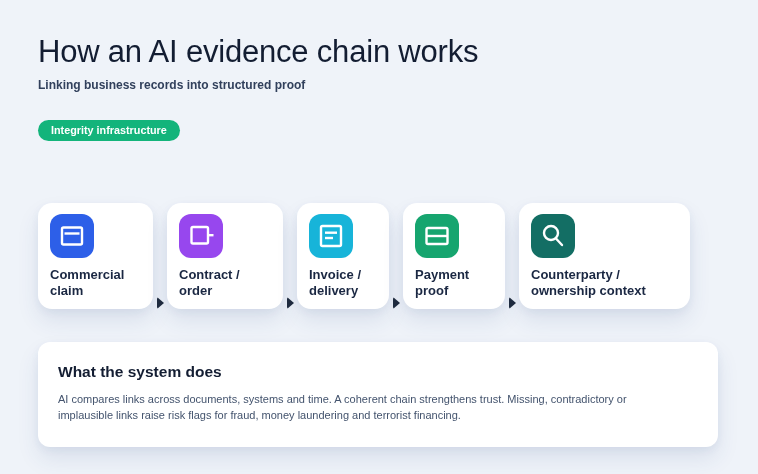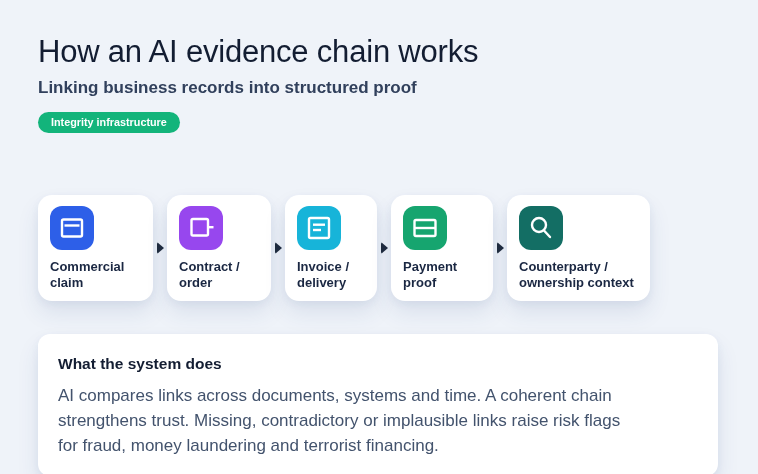--- a/index.html
+++ b/index.html
@@ -14,40 +14,40 @@
 
   h1.title {
     font-size: 31px;
     font-weight: normal;
     color: #131d32;
     letter-spacing: -0.2px;
     line-height: 1.05;
   }
   .subtitle {
     margin-top: 9px;
-    font-size: 17px;
+    font-size: 12px;
     font-weight: bold;
     color: #31405c;
   }
   .badge {
     display: inline-block;
-    margin-top: 14px;
+    margin-top: 28px;
     background: #13b47b;
     color: #ffffff;
     font-size: 10.8px;
     font-weight: bold;
     padding: 5px 13px 6px 13px;
     border-radius: 12px;
     line-height: 1;
   }
 
   .chain {
     margin-top: 62px;
     display: flex;
-    align-items: center;
+    align-items: flex-end;
   }
   .card {
     background: #ffffff;
     border-radius: 14px;
     height: 106px;
     padding: 11px 12px;
     box-shadow: 0 12px 22px rgba(40, 70, 130, 0.10), 0 3px 8px rgba(40, 70, 130, 0.06);
     flex: 0 0 auto;
   }
   .icon {
@@ -89,21 +89,21 @@
     padding: 21px 32px 18px 20px;
     box-shadow: 0 12px 22px rgba(40, 70, 130, 0.10), 0 3px 8px rgba(40, 70, 130, 0.06);
   }
   .info-heading {
     font-size: 15.5px;
     font-weight: bold;
     color: #131d32;
   }
   .info-body {
     margin-top: 11px;
-    font-size: 17px;
+    font-size: 11px;
     line-height: 1.45;
     color: #43536d;
     max-width: 580px;
   }
 </style>
 </head>
 <body style="background-color: rgb(239, 243, 249);">
 
 <div class="page">
 
@@ -122,21 +122,21 @@
           <line x1="14.5" y1="19.5" x2="29.5" y2="19.5" stroke="#ffffff" stroke-width="2.4"></line>
         </svg>
       </div>
       <div class="step-label">Commercial claim</div>
     </div>
 
     <div class="arrow-slot">
         <span class="tri" style="border-left-color: rgb(31, 43, 62);"></span>
       </div>
 
-    <div class="card" style="width:104px">
+    <div class="card" style="width:116px">
       <div class="icon" style="background-color: rgb(151, 71, 238);">
         <svg width="44" height="44" viewBox="0 0 44 44" fill="none">
           <rect x="12.5" y="13" width="16.5" height="16.5" rx="1.5" stroke="#ffffff" stroke-width="2.4"></rect>
           <line x1="29" y1="21.2" x2="34.5" y2="21.2" stroke="#ffffff" stroke-width="2.4"></line>
         </svg>
       </div>
       <div class="step-label">Contract / order</div>
     </div>
 
     <div class="arrow-slot">
@@ -165,21 +165,21 @@
           <line x1="11.5" y1="22" x2="32.5" y2="22" stroke="#ffffff" stroke-width="2.4"></line>
         </svg>
       </div>
       <div class="step-label">Payment proof</div>
     </div>
 
     <div class="arrow-slot">
         <span class="tri" style="border-left-color: rgb(31, 43, 62);"></span>
       </div>
 
-    <div class="card" style="width:143px">
+    <div class="card" style="width:171px">
       <div class="icon" style="background-color: rgb(19, 110, 100);">
         <svg width="44" height="44" viewBox="0 0 44 44" fill="none">
           <circle cx="20" cy="19" r="7" stroke="#ffffff" stroke-width="2.4"></circle>
           <line x1="25.2" y1="24.8" x2="31" y2="31" stroke="#ffffff" stroke-width="2.4" stroke-linecap="round"></line>
         </svg>
       </div>
       <div class="step-label">Counterparty / ownership context</div>
     </div>
 
   </div>

